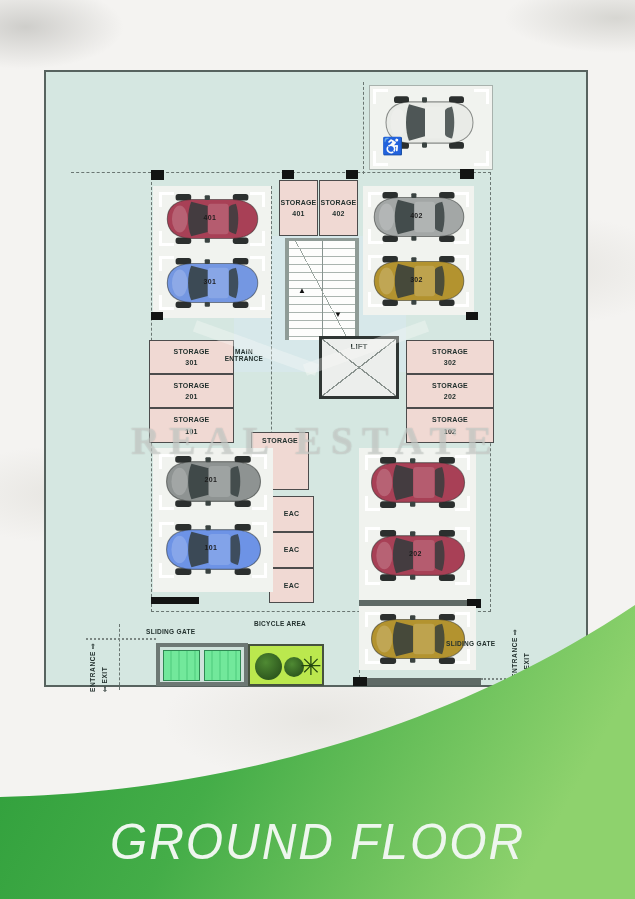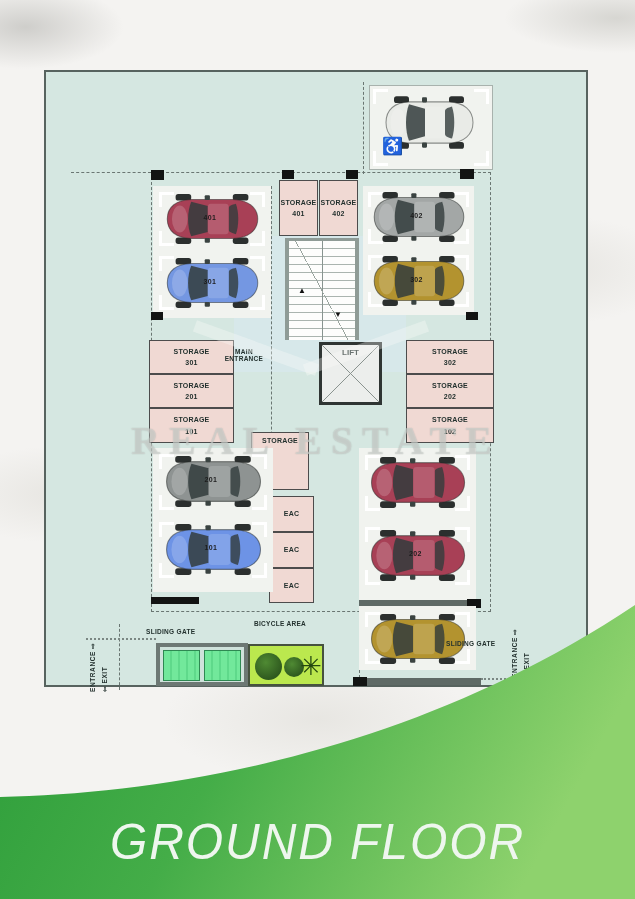--- a/index.html
+++ b/index.html
@@ -178,21 +178,21 @@
   <div class="room abs" style="left:103px;top:336px;width:85px;height:35px;">
     <span class="rl">STORAGE</span>
     <span class="rl">101</span>
   </div>
 
   <div class="abs" style="left:168px;top:276px;width:60px;text-align:center;">
     <div class="txt">MAIN</div>
     <div class="txt">ENTRANCE</div>
   </div>
 
-  <div class="abs lift" style="left:273px;top:270px;width:63px;height:63px;">
+  <div class="abs lift" style="left:273px;top:264px;width:80px;height:63px;">
     <span class="liftlbl">LIFT</span>
   </div>
 
   <div class="room abs" style="left:360px;top:268px;width:88px;height:34px;">
     <span class="rl">STORAGE</span>
     <span class="rl">302</span>
   </div>
   <div class="room abs" style="left:360px;top:302px;width:88px;height:34px;">
     <span class="rl">STORAGE</span>
     <span class="rl">202</span>

